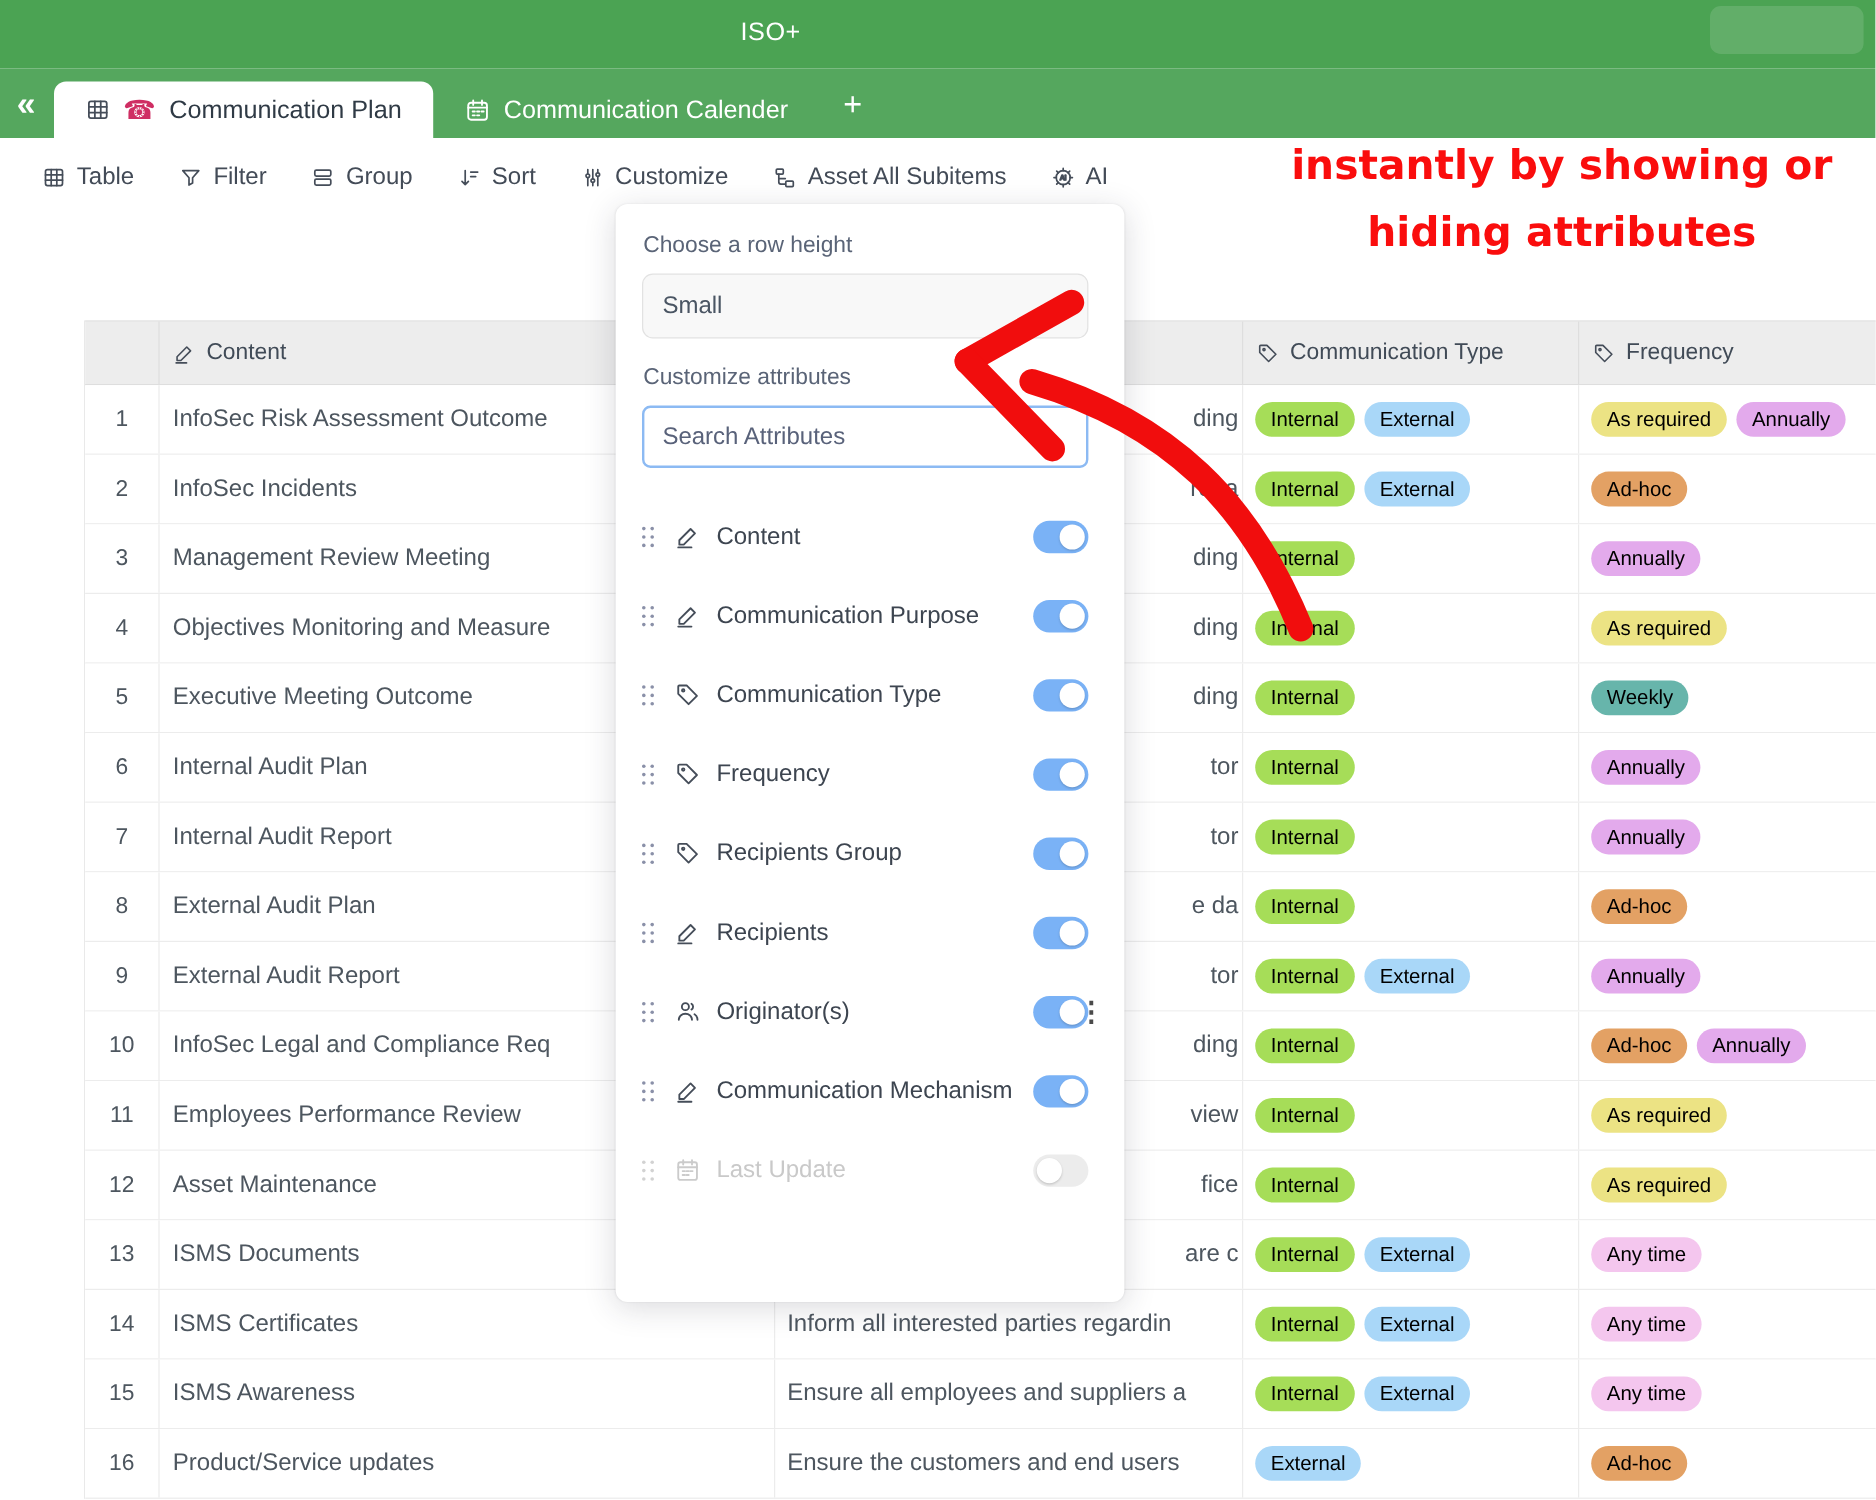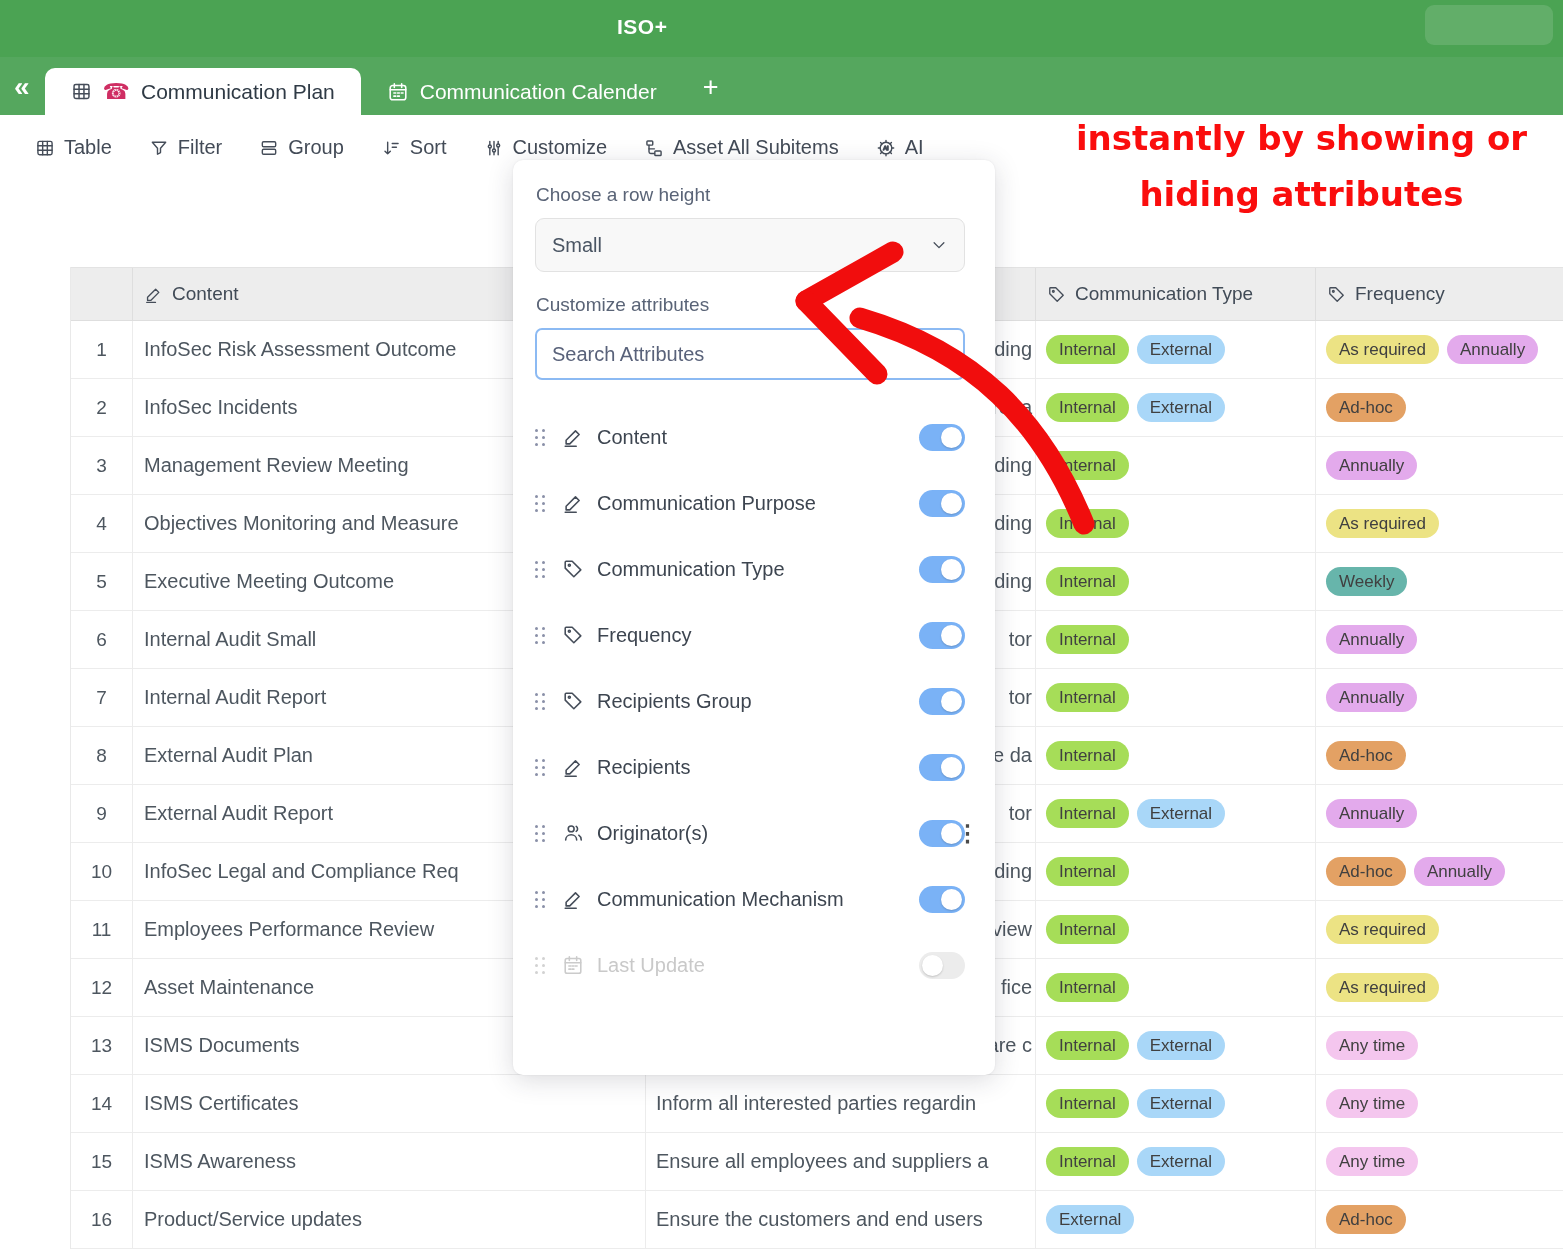--- a/index.html
+++ b/index.html
@@ -1,21 +1,21 @@
 <!DOCTYPE html>
 <html><head>
 <meta charset="utf-8">
 <style>
   html,body{margin:0;padding:0;}
   body{width:1563px;height:1250px;position:relative;overflow:hidden;background:#fff;
        font-family:"Liberation Sans",sans-serif;}
 
   
   .topbar{position:absolute;top:0;left:0;width:1563px;height:57px;background:#4ba353;}
-  .logo{position:absolute;left:617px;top:15px;color:#fff;font-weight:700;font-size:21px;letter-spacing:.5px;}
+  .logo{position:absolute;left:617px;top:15px;color:#fff;font-weight:400;font-size:21px;letter-spacing:.5px;}
   .blur-chip{position:absolute;right:10px;top:5px;width:128px;height:40px;border-radius:9px;
              background:rgba(255,255,255,.13);}
 
   
   .tabstrip{position:absolute;top:57px;left:0;width:1563px;height:58px;background:#55a75e;
             display:flex;align-items:flex-end;box-sizing:border-box;}
   .collapse{color:#fff;font-size:28px;font-weight:700;line-height:1;margin:0 15px 14px 14px;cursor:pointer;}
   .tab{height:47px;display:flex;align-items:center;gap:11px;padding:0 26px;font-size:21px;cursor:pointer;}
   .tab.active{background:#fff;border-radius:10px 10px 0 0;color:#2f3a45;}
   .tab.inactive{color:#fff;}
@@ -43,24 +43,24 @@
   .w-freq{width:248px;border-right:none;}
   .trow{display:flex;height:58px;border-bottom:1px solid #ececec;box-sizing:border-box;background:#fff;}
   .cell{box-sizing:border-box;border-right:1px solid #ececec;display:flex;align-items:center;
         font-size:20px;color:#4d565f;}
   .c-num{width:62px;justify-content:center;font-size:19px;}
   .c-content{width:513px;padding-left:11px;white-space:nowrap;overflow:hidden;}
   .c-purpose{width:390px;position:relative;padding-left:10px;white-space:nowrap;overflow:hidden;}
   .frag{position:absolute;right:3px;}
   .c-type{width:280px;padding-left:10px;gap:8px;}
   .c-freq{width:248px;padding-left:10px;gap:8px;border-right:none;}
-  .badge{padding:6px 13px;border-radius:15px;font-size:17px;color:#404040;line-height:1;white-space:nowrap;}
+  .badge{padding:6px 13px;border-radius:15px;font-size:17px;color:#000000;line-height:1;white-space:nowrap;}
 
   
-  .panel{position:absolute;left:513px;top:160px;width:482px;height:915px;background:#fff;border-radius:10px;
+  .panel{position:absolute;left:513px;top:170px;width:424px;height:915px;background:#fff;border-radius:10px;
          box-shadow:0 5px 26px rgba(40,40,60,.17),0 0 2px rgba(0,0,0,.08);z-index:40;
          padding:20px 30px 0 22px;box-sizing:border-box;}
   .plabel{font-size:19px;color:#5a6477;margin:4px 0 12px 1px;}
   .select{height:52px;background:#f8f8f8;border:1px solid #e2e2e2;border-radius:9px;display:flex;
           align-items:center;justify-content:space-between;padding:0 16px;font-size:20px;color:#4a5563;
           margin-bottom:22px;cursor:pointer;}
   .search{width:100%;height:52px;border:2px solid #8cbaf3;border-radius:7px;font-size:20px;color:#4a5563;
           padding:0 15px;box-sizing:border-box;outline:none;margin-bottom:8px;font-family:inherit;background:#fff;}
   .search::placeholder{color:#59627a;opacity:1;}
   .alist{margin-top:16px;}
@@ -287,21 +287,21 @@
       </div>
     <div class="cell c-type">
         <span class="badge" style="background: rgb(166, 221, 88);">Internal</span>
       </div>
     <div class="cell c-freq">
         <span class="badge" style="background: rgb(103, 181, 171);">Weekly</span>
       </div>
   </div>
   <div class="trow">
     <div class="cell c-num">6</div>
-    <div class="cell c-content">Internal Audit Small</div>
+    <div class="cell c-content">Internal Audit Plan</div>
     <div class="cell c-purpose">
         <span class="frag">tor</span>
       </div>
     <div class="cell c-type">
         <span class="badge" style="background: rgb(166, 221, 88);">Internal</span>
       </div>
     <div class="cell c-freq">
         <span class="badge" style="background: rgb(227, 170, 236);">Annually</span>
       </div>
   </div>

